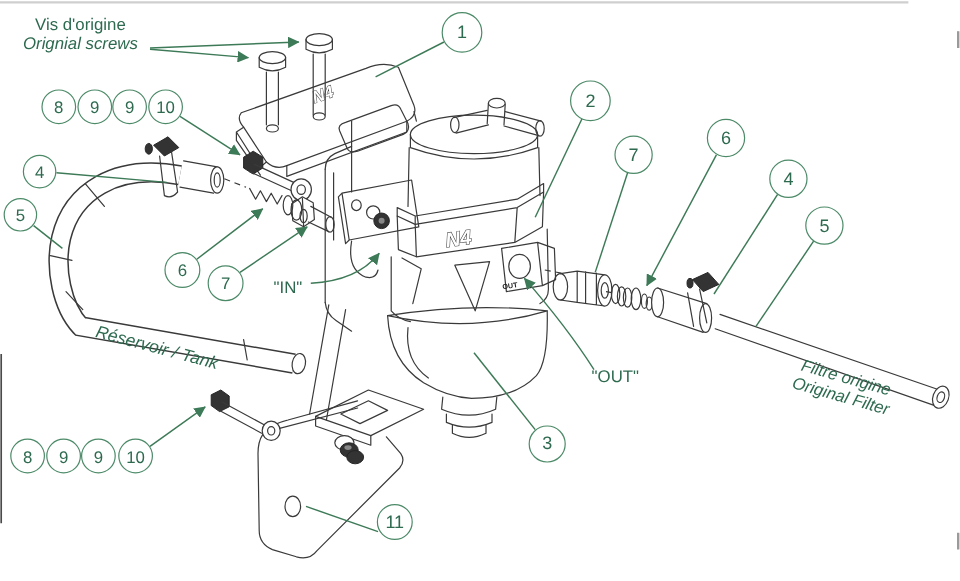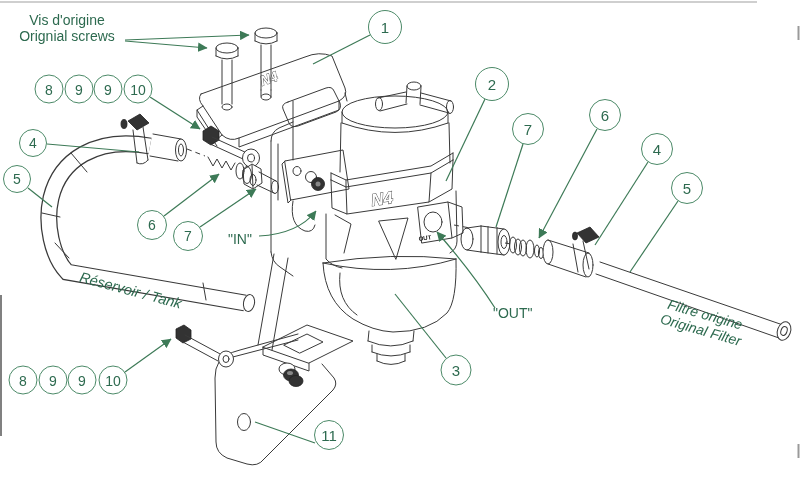--- a/index.html
+++ b/index.html
@@ -9,21 +9,21 @@
   .callout{
     position:absolute;display:flex;align-items:center;justify-content:center;
     border:1.6px solid var(--callout-green,#4c8a68);border-radius:50%;
     background:#fff;color:var(--text-green,#2d6a4f);
     font-size:15px;line-height:1;transform:translate(-50%,-50%);
     box-sizing:border-box;
   }
   .callout.small{font-size:14px;}
   .label{position:absolute;color:var(--text-green,#2d6a4f);white-space:nowrap;}
   .lbl-vis{left:10px;top:12px;width:114px;text-align:center;font-size:14px;line-height:16px;}
-  .lbl-vis .en{}
+  .lbl-vis .en{font-style:italic;}
   .lbl-in{left:228px;top:231px;font-size:14px;}
   .lbl-out{left:493px;top:305px;font-size:14px;}
   .lbl-tank{left:82px;top:269px;font-size:14.5px;transform:rotate(15deg);transform-origin:left top;font-style:italic;}
   .lbl-filter{left:648px;top:306px;width:110px;text-align:center;font-size:14px;line-height:16px;transform:rotate(16deg);transform-origin:center;font-style:italic;}
   svg .ink{stroke:var(--line-dark,#3a3a3a);stroke-width:1;fill:none;stroke-linecap:round;stroke-linejoin:round;}
   svg .inkfill{stroke:var(--line-dark,#3a3a3a);stroke-width:1;fill:#fff;stroke-linejoin:round;}
   svg .dark{fill:#333;stroke:#222;stroke-width:.8;}
   svg .leader{stroke:var(--leader-green,#3d7a57);stroke-width:1.2;fill:none;}
   svg .dash{stroke:var(--line-dark,#3a3a3a);stroke-width:1;stroke-dasharray:5 4;fill:none;}
   svg .hose-outer{stroke:var(--line-dark,#3a3a3a);stroke-width:17;fill:none;}

